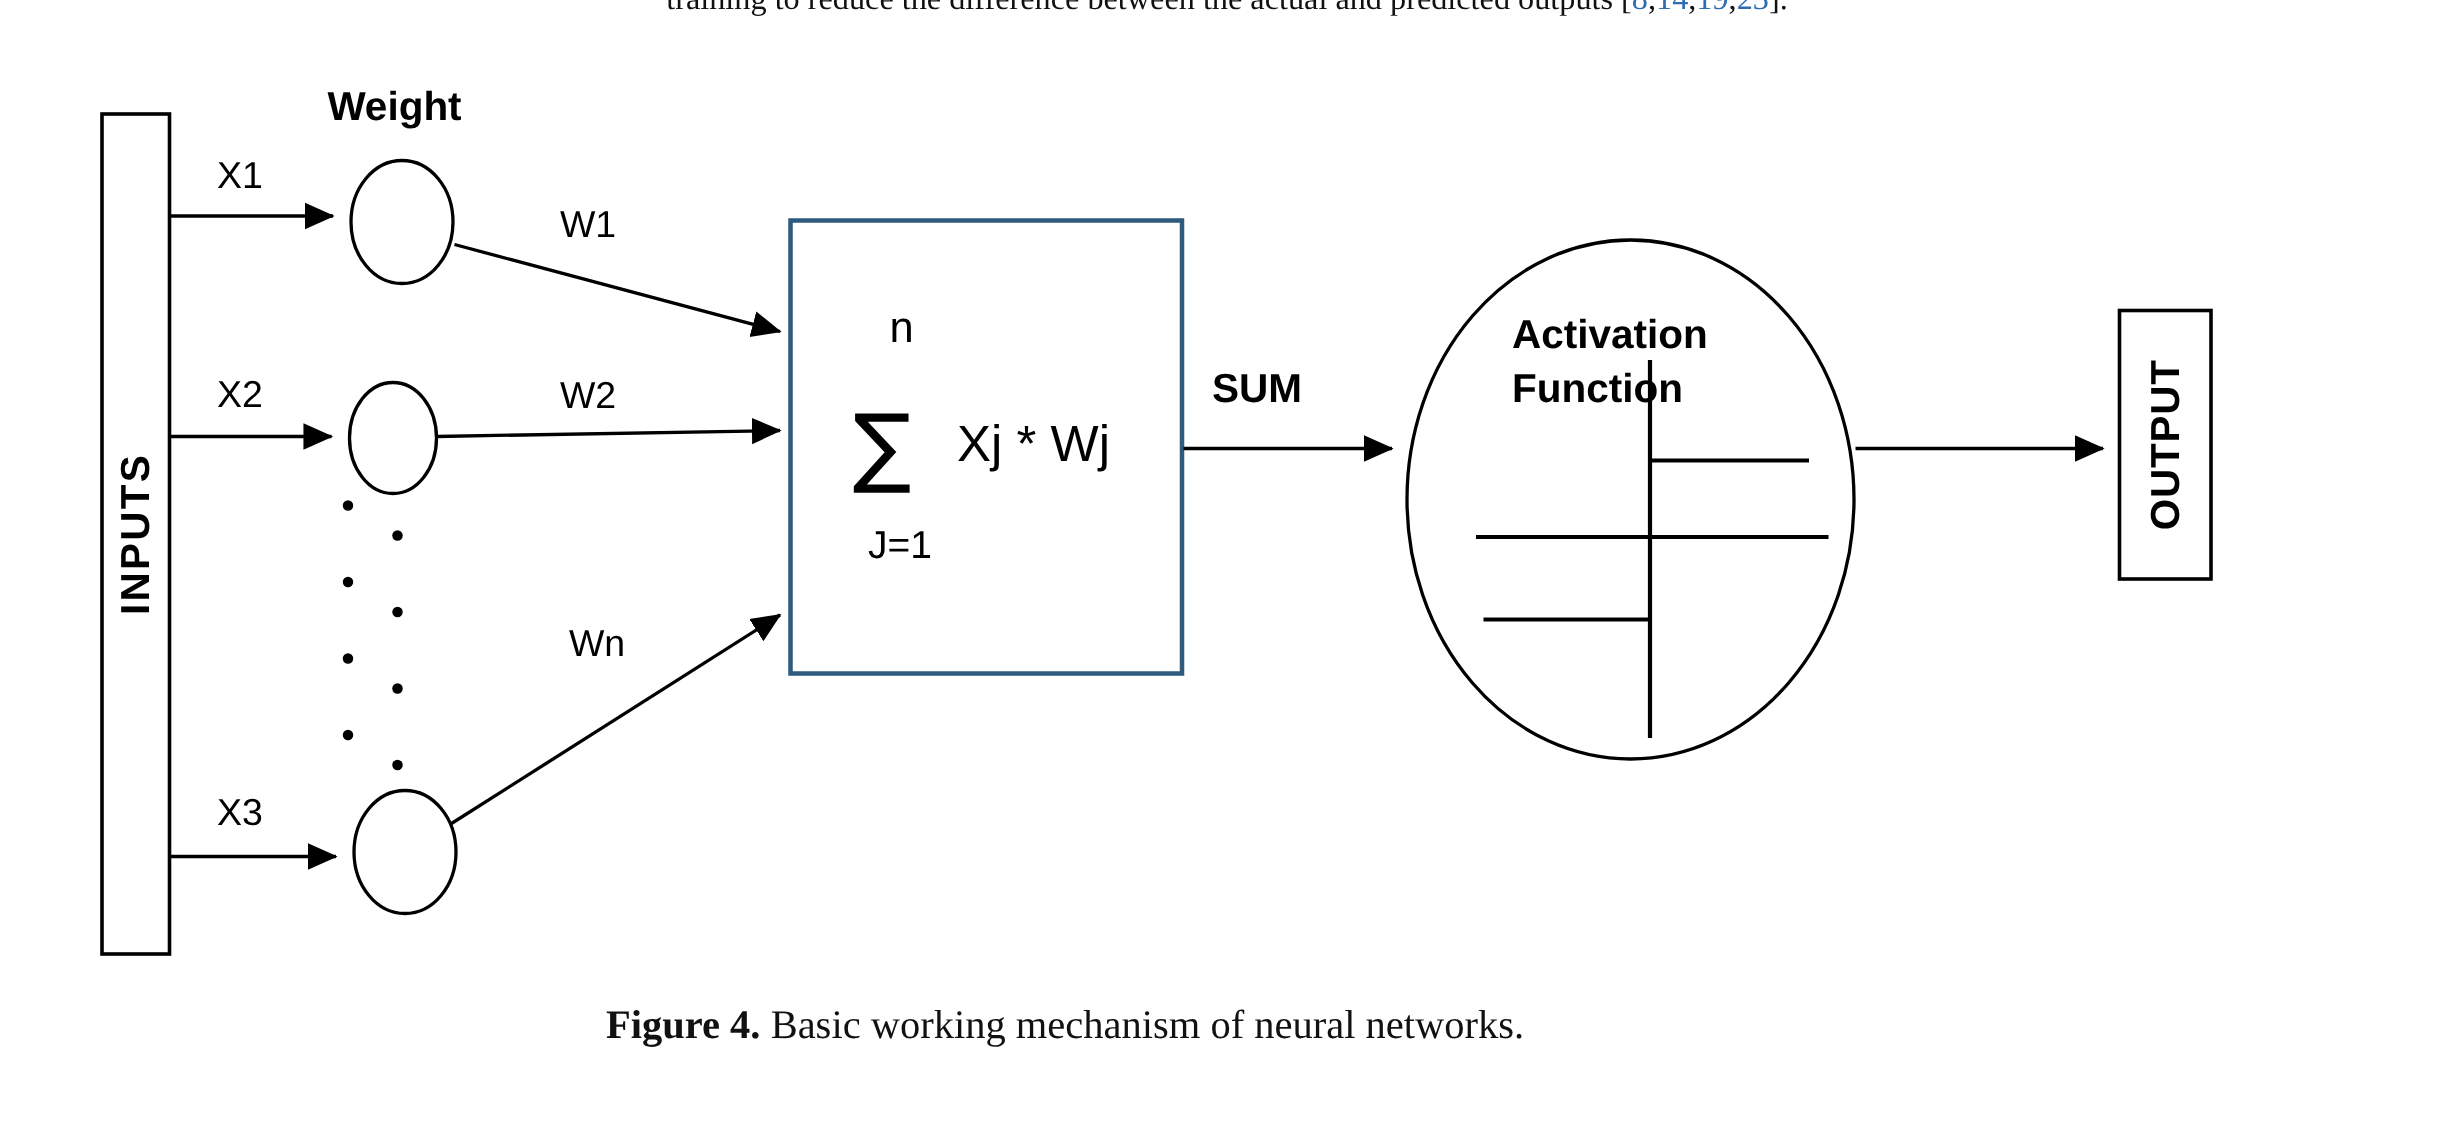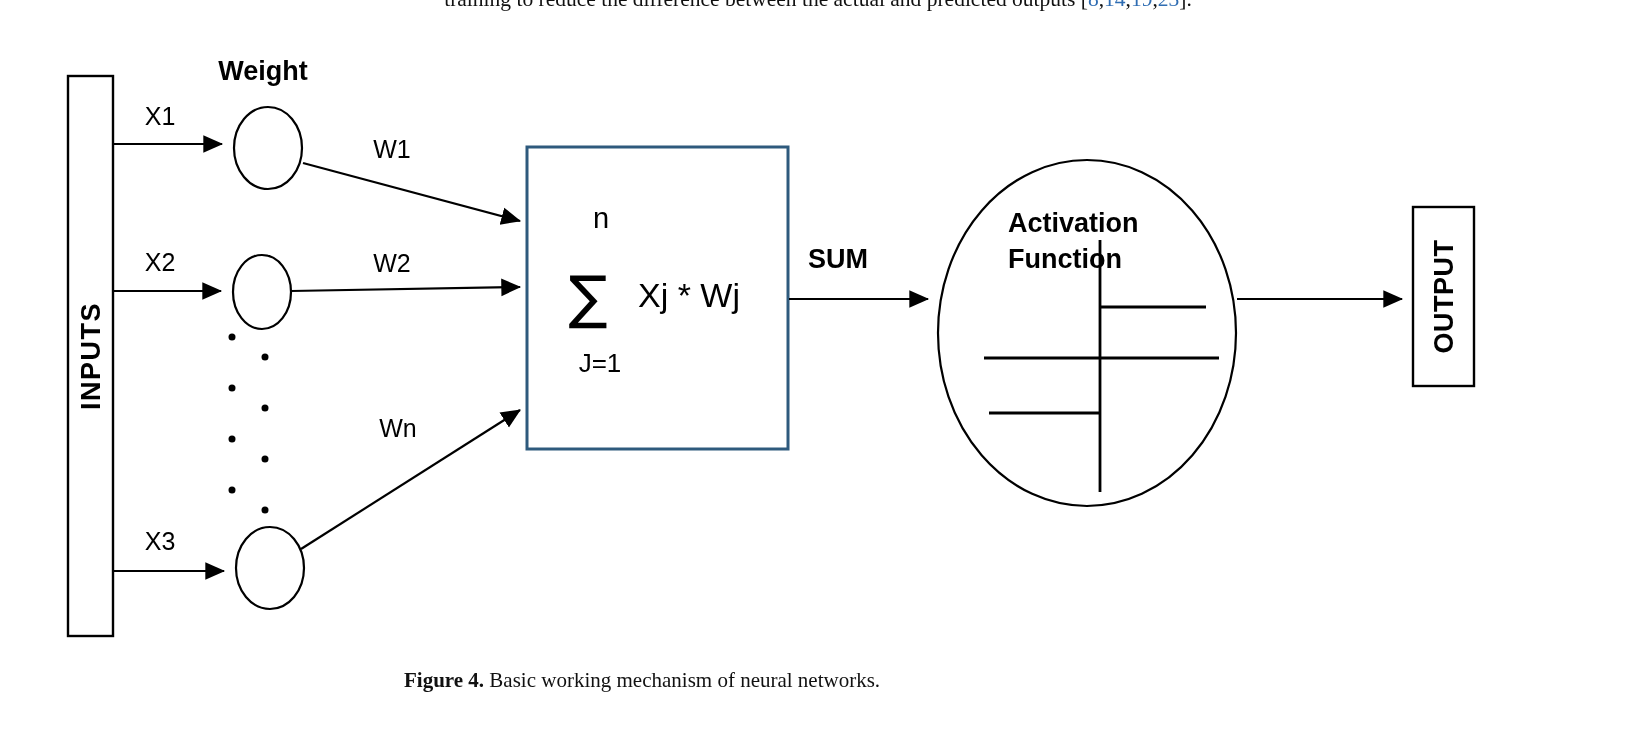--- a/index.html
+++ b/index.html
@@ -7,21 +7,21 @@
     --summation-box-border:#2e5a7d;
     --citation-link:#2f6db3;
     --text:#111111;
   }
   *{margin:0;padding:0;box-sizing:border-box;}
   html,body{width:1636px;height:749px;background:#ffffff;overflow:hidden;position:relative;
     font-family:"Liberation Serif", serif;color:var(--text);}
   .top-line{position:absolute;top:-15px;left:0;width:100%;text-align:center;
     font-size:21.5px;line-height:28px;color:var(--text);white-space:nowrap;}
   .cite{color:var(--citation-link);}
-  .caption{position:absolute;left:404px;top:668px;font-size:21px;color:var(--text);}
+  .caption{position:absolute;left:404px;top:668px;font-size:27px;color:var(--text);}
   .caption .cap-label{font-weight:bold;}
   svg.diagram{position:absolute;left:0;top:0;}
   .shape{fill:#ffffff;stroke:var(--diagram-line);stroke-width:2.4;}
   .circle{fill:#ffffff;stroke:var(--diagram-line);stroke-width:2.2;}
   .sum-box{fill:#ffffff;stroke:var(--summation-box-border);stroke-width:3;}
   .arrow{stroke:var(--diagram-line);stroke-width:2.2;marker-end:url(#arrowhead);}
   .plain-line{stroke:var(--diagram-line);stroke-width:2.8;}
   .arrowhead-path{fill:var(--diagram-line);}
   text{fill:#000000;}
   .label{font-family:"Liberation Sans", sans-serif;font-size:25px;}

